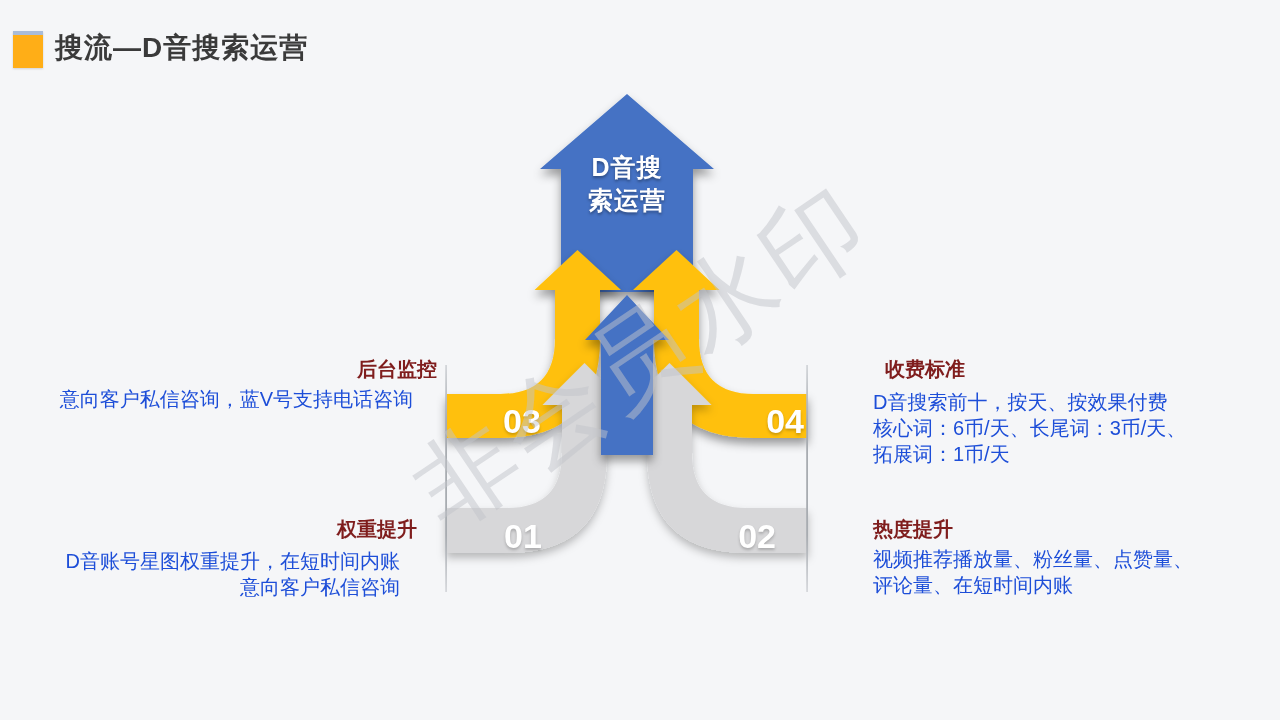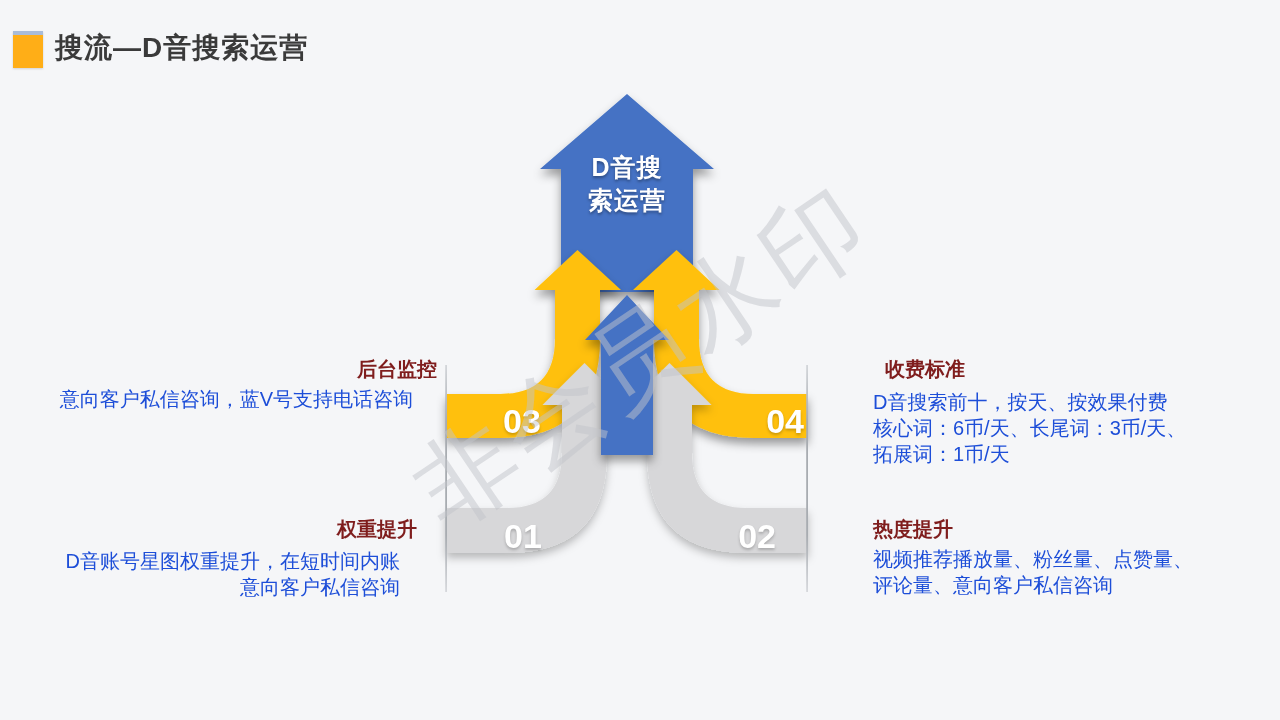--- a/index.html
+++ b/index.html
@@ -133,18 +133,18 @@
 
   <div class="heading align-right" id="h-weight">权重提升</div>
   <div class="body-text align-right" id="b-weight">
     <div>D音账号星图权重提升，在短时间内账</div>
     <div>意向客户私信咨询</div>
   </div>
 
   <div class="heading" id="h-heat">热度提升</div>
   <div class="body-text" id="b-heat">
     <div>视频推荐播放量、粉丝量、点赞量、</div>
-    <div>评论量、意向客户私信咨询</div>
+    <div>评论量、在短时间内账</div>
   </div>
 
   <div class="watermark">非会员水印</div>
 
 </div>
 
 </body></html>

